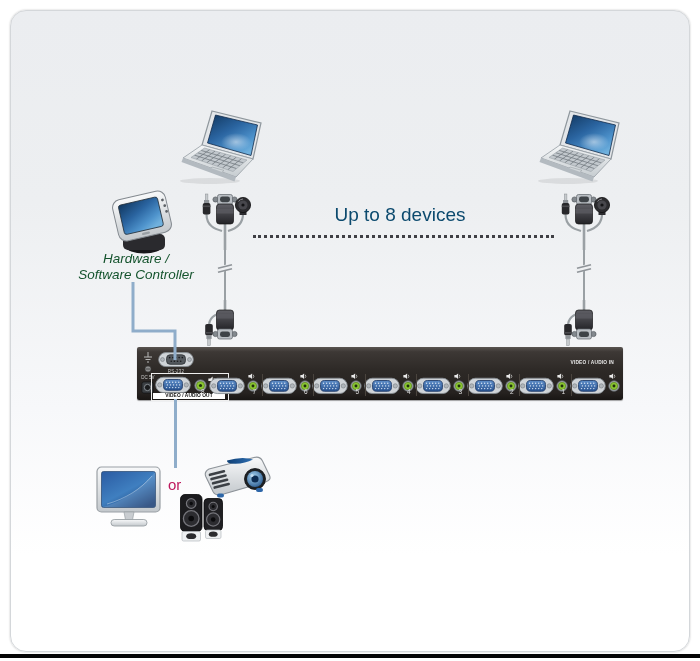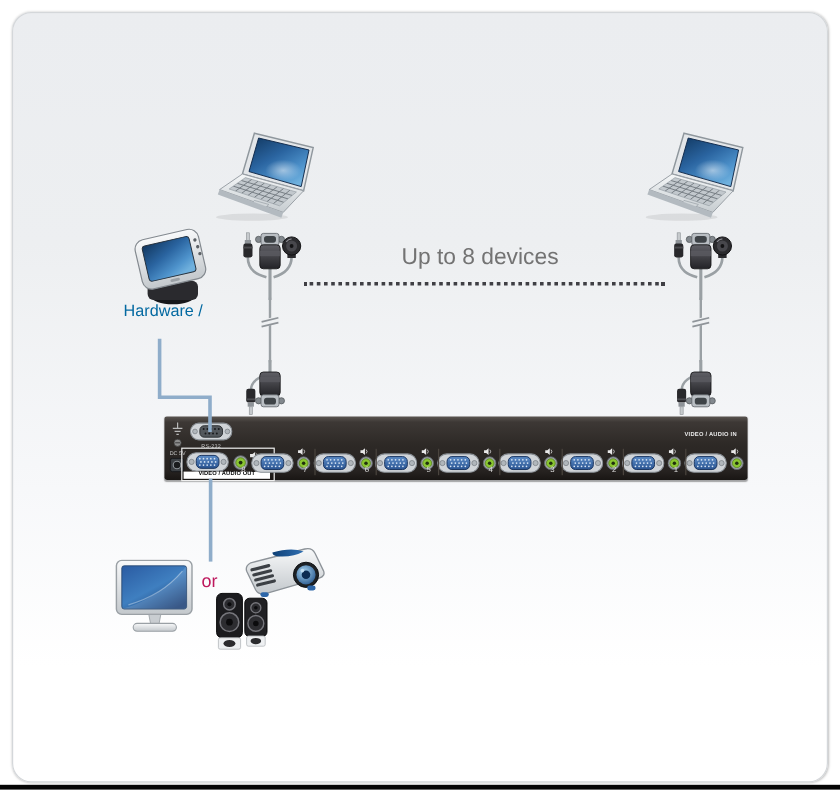--- a/index.html
+++ b/index.html
@@ -8,22 +8,22 @@
     font-family:"Liberation Sans","DejaVu Sans",sans-serif;
   }
   .abs{position:absolute;}
   .card{
     position:absolute;left:10px;top:10px;width:678px;height:640px;
     border-radius:16px;border:1px solid #d4d7da;
     background:linear-gradient(180deg,#ebedf0 0%,#edeff1 30%,#f7f8fa 62%,#ffffff 85%);
     box-shadow:0 0 2px rgba(0,0,0,.25);
   }
   .bottom-rule{position:absolute;left:0;top:654px;width:700px;height:4px;background:#050505;}
-  .annot{font-size:19px;color:#737373;text-align:center;}
-  .ctrl-label{font-size:13.5px;line-height:15.5px;color:#0369a1;text-align:center;}
+  .annot{font-size:19px;color:#0c4a6e;text-align:center;}
+  .ctrl-label{font-size:13.5px;line-height:15.5px;color:#14532d;text-align:center;font-style:italic;}
   .or-label{font-size:15px;color:#be185d;}
   .dotted{height:0;border-top:3px dotted #3f3f44;}
   .cable-v{background:#9aa0a4;}
   .blue-v{background:#8fadca;}
   .switch{
     position:absolute;left:137px;top:347px;width:486px;height:53px;border-radius:2px;
     background:linear-gradient(180deg,#5a5551 0%,#3d3835 9%,#2d2926 45%,#262220 86%,#191614 100%);
     box-shadow:0 1px 1px rgba(0,0,0,.35);
   }
   .tinyb{color:#0a0a0a;font-size:4.8px;font-weight:bold;letter-spacing:.1px;white-space:nowrap;}
@@ -285,20 +285,21 @@
   </svg>
 <svg class="abs" style="left:534px;top:110px" width="100" height="80">
     <use href="#sym-laptop"></use>
   </svg>
 
 <svg class="abs" style="left:108px;top:190px" width="70" height="66">
     <use href="#sym-controller"></use>
   </svg>
 <div class="abs ctrl-label" style="left:60px;top:251px;width:152px">
   <div>Hardware /</div>
+  <div>Software Controller</div>
 </div>
 
 <div class="abs annot" style="left:295px;top:204px;width:210px">Up to 8 devices</div>
 <div class="abs dotted" style="left:253px;top:235px;width:301px"></div>
 
 <svg class="abs" style="left:197px;top:192px" width="56" height="58">
     <use href="#sym-conn-top"></use>
   </svg>
 <div class="abs cable-v" style="left:223.8px;top:248px;width:2.6px;height:54px"></div>
 <svg class="abs" style="left:217px;top:261px" width="16" height="14">

